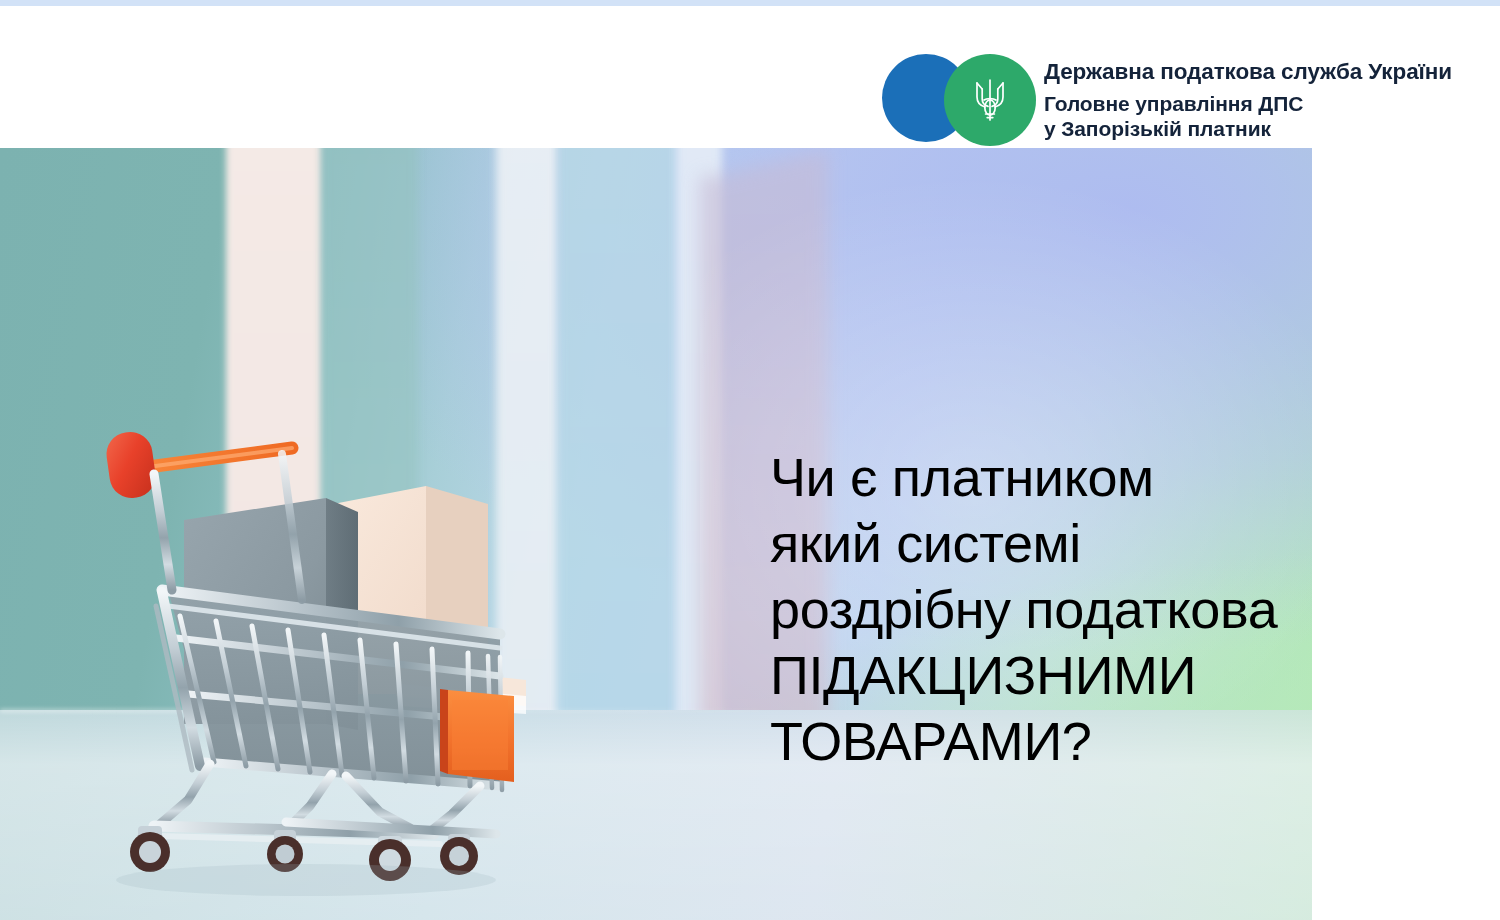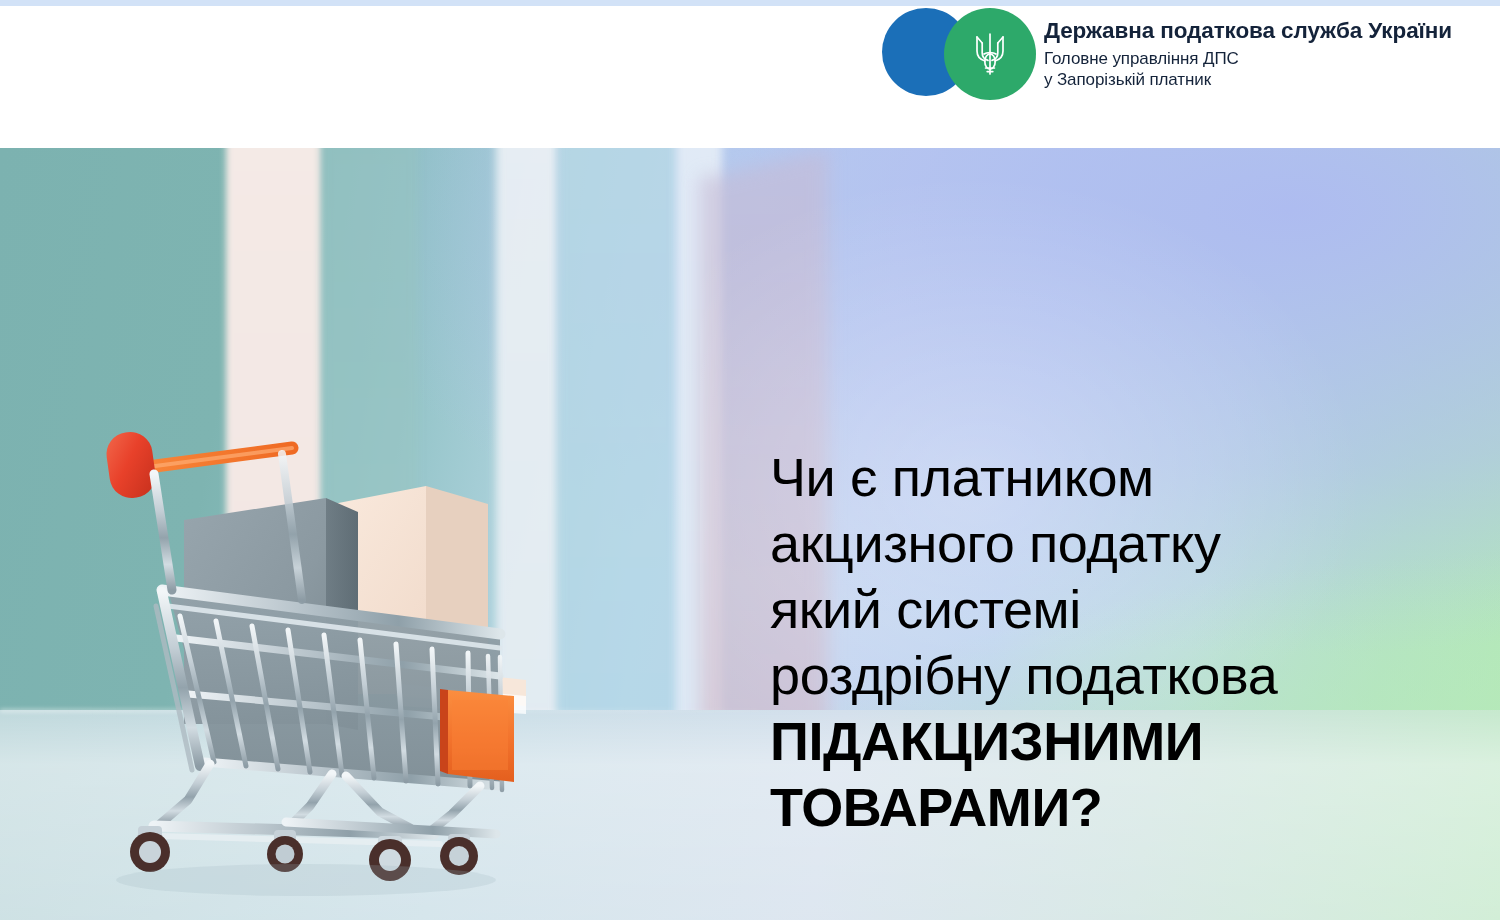--- a/index.html
+++ b/index.html
@@ -30,21 +30,21 @@
   }
 
   
   .header {
     position: absolute;
     left: 0; top: 6px;
     width: 1500px;
     height: 142px;
     background: #ffffff;
     display: flex;
-    align-items: flex-start;
+    align-items: flex-end;
     justify-content: flex-end;
     padding-right: 48px;
     box-sizing: border-box;
   }
   .brand {
     display: flex;
     align-items: center;
     gap: 22px;
   }
   .brand-mark {
@@ -81,31 +81,31 @@
   }
   .brand-line-1 {
     font-size: 22.5px;
     font-weight: bold;
     letter-spacing: -0.1px;
     white-space: nowrap;
     margin-bottom: 5px;
   }
   .brand-line-2,
   .brand-line-3 {
-    font-size: 17px;
-    font-weight: normal;
+    font-size: 21px;
+    font-weight: bold;
     letter-spacing: -0.1px;
     white-space: nowrap;
   }
 
   
   .stage {
     position: absolute;
     left: 0; top: 148px;
-    width: 1500px;
+    width: 1312px;
     height: 772px;
     overflow: hidden;
   }
 
   
   .bg-base {
     position: absolute; inset: 0;
     background:
       radial-gradient(120% 90% at 108% 104%, #b7eab9 0%, #b7eab9 16%, rgba(183,234,185,0.0) 58%),
       radial-gradient(90% 80% at 86% 8%, #aebcf0 0%, rgba(174,188,240,0.55) 42%, rgba(174,188,240,0) 72%),
@@ -213,21 +213,21 @@
     position: absolute;
     left: 770px;
     top: 296px;
     width: 700px;
     color: #000000;
     font-size: 54px;
     line-height: 66px;
     letter-spacing: -0.4px;
   }
   .headline .ln { display: block; white-space: nowrap; }
-  .headline .ln.strong { font-weight: bold; }
+  .headline .ln.strong { font-weight: normal; }
 </style>
 </head>
 <body>
 
 <div class="poster">
 
   <div class="top-rule"></div>
 
   <div class="header">
     <div class="brand">
@@ -423,21 +423,20 @@
             <circle cx="363" cy="462" r="10" fill="#c6d2d8"></circle>
           </g>
         </g>
 
         <ellipse cx="210" cy="486" rx="190" ry="16" fill="#9fb8bf" opacity="0.22"></ellipse>
       </svg>
     </div>
 
     <div class="headline">
       <span class="ln">Чи є платником</span>
-      <span class="ln">акцизного податку</span>
       <span class="ln">який системі</span>
       <span class="ln">роздрібну податкова</span>
       <span class="ln strong">ПІДАКЦИЗНИМИ</span>
       <span class="ln strong">ТОВАРАМИ?</span>
     </div>
 
   </div>
 </div>
 
 </body></html>

